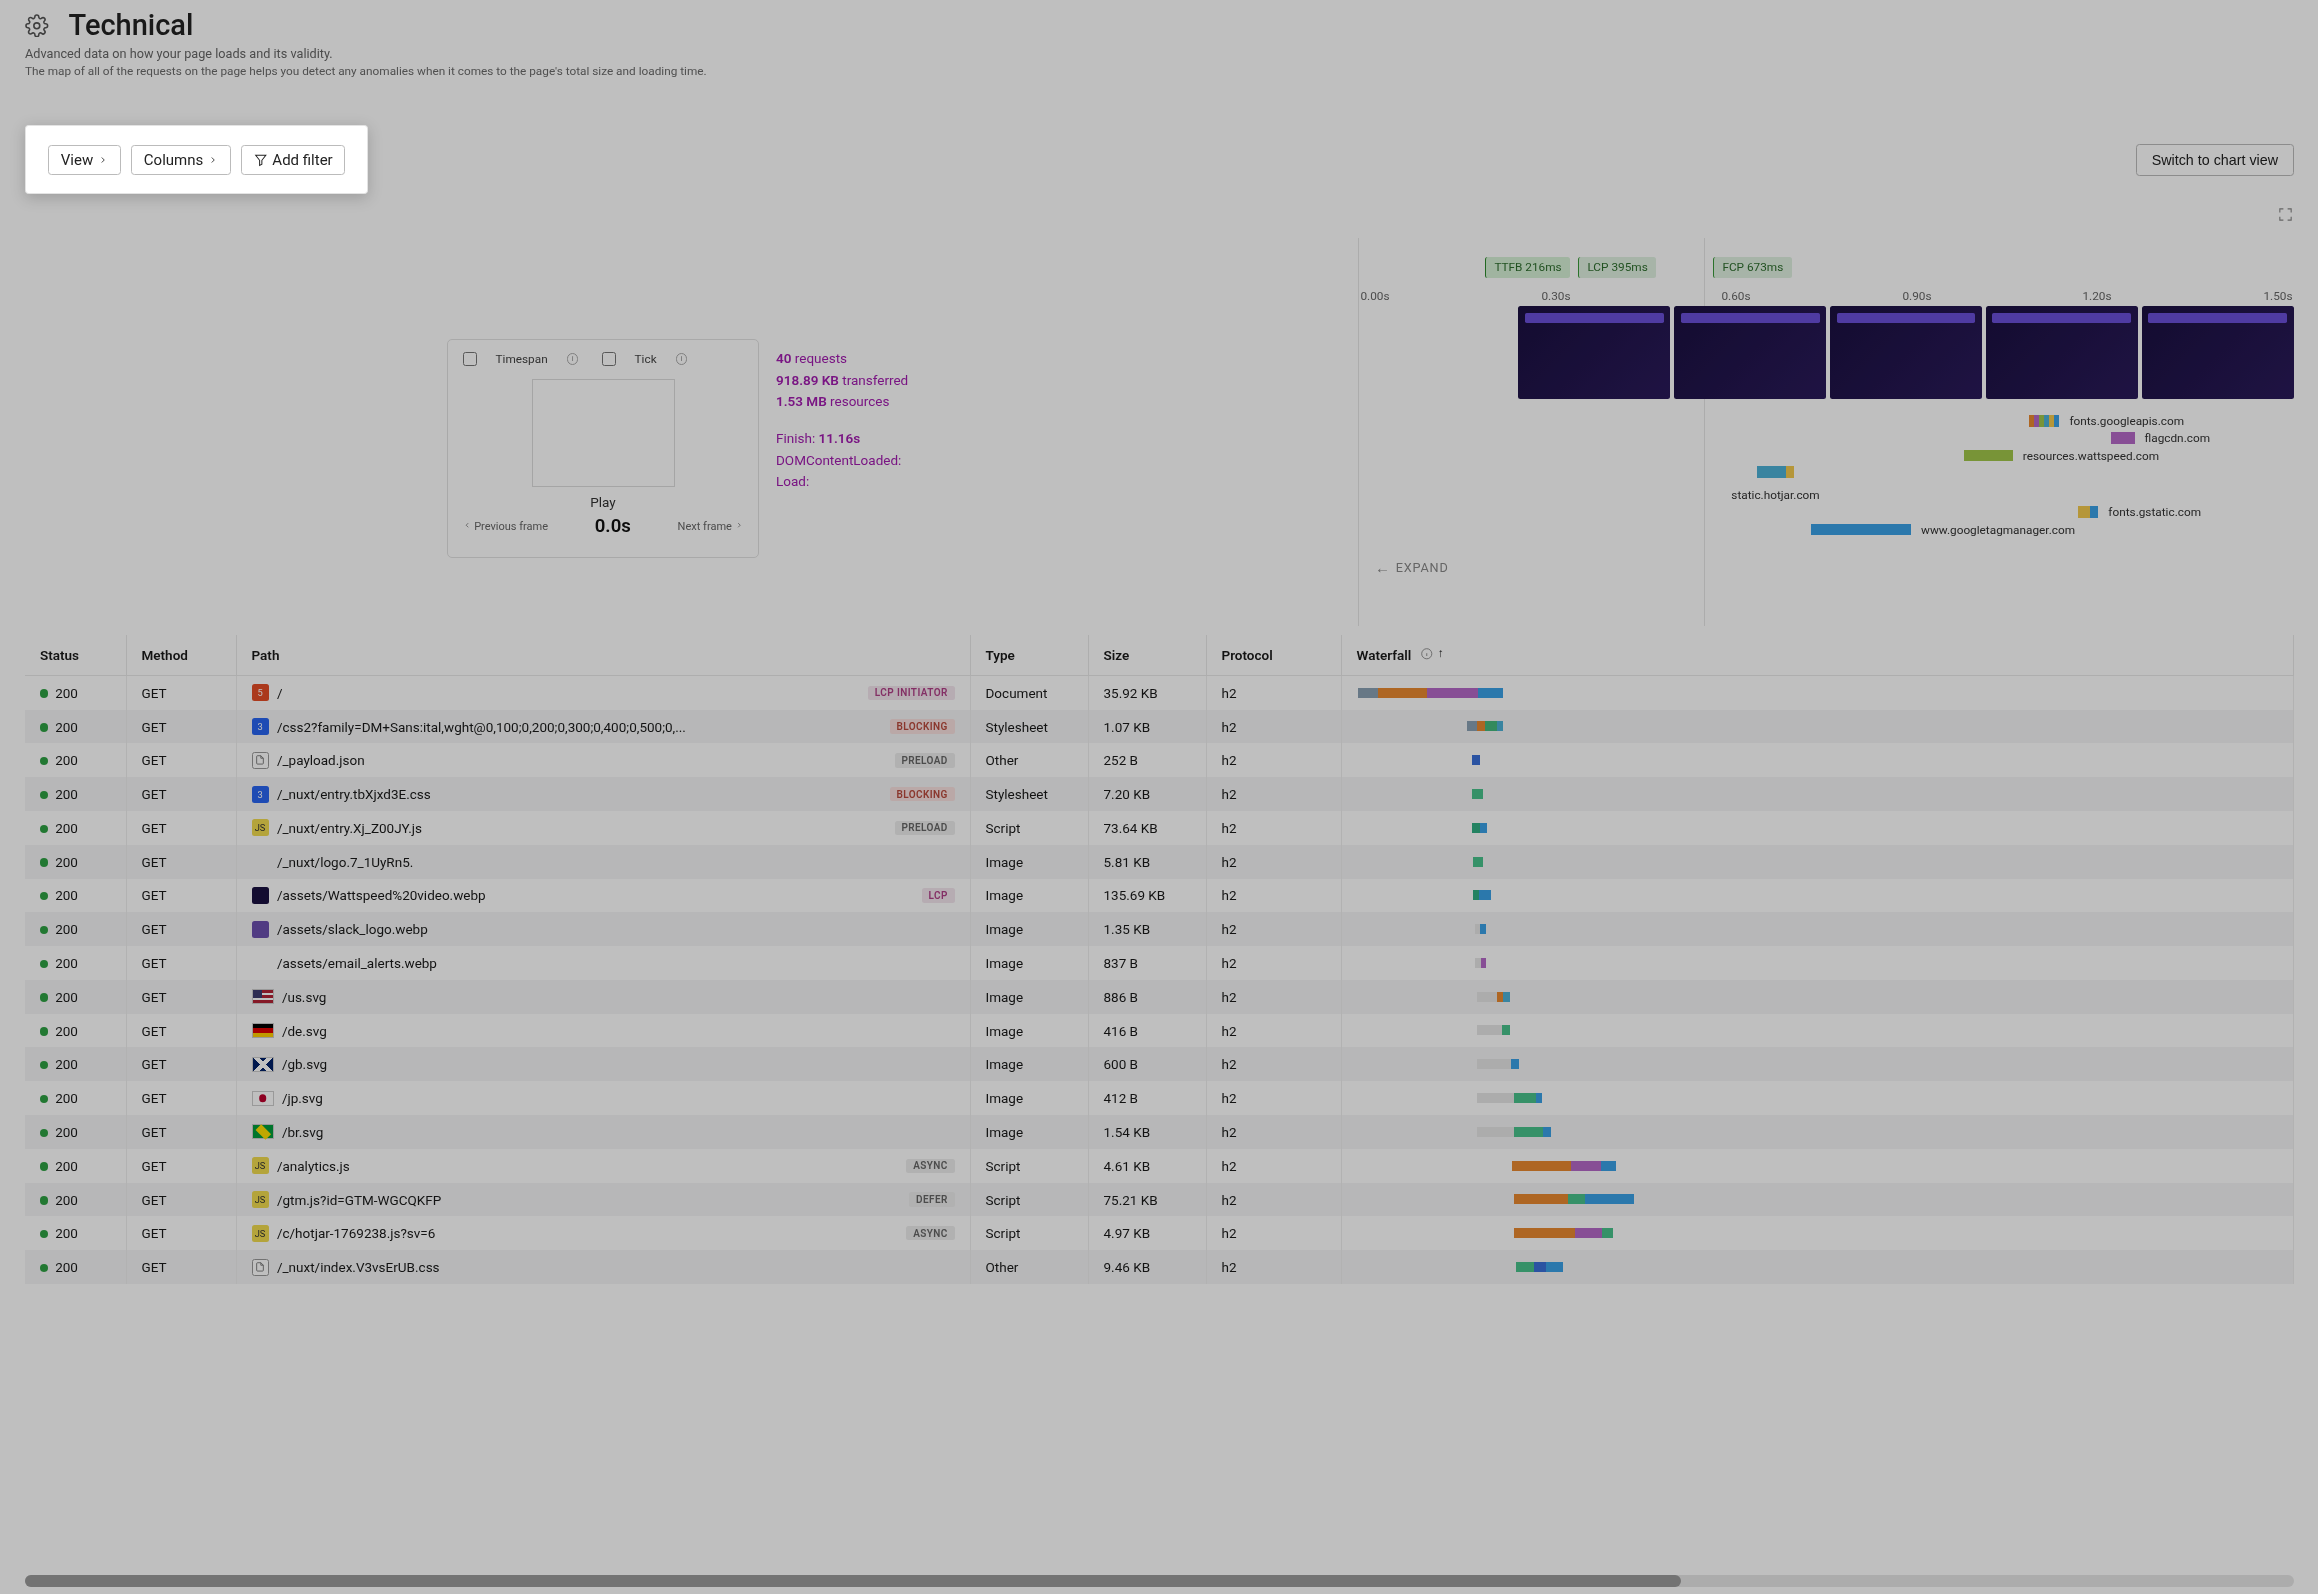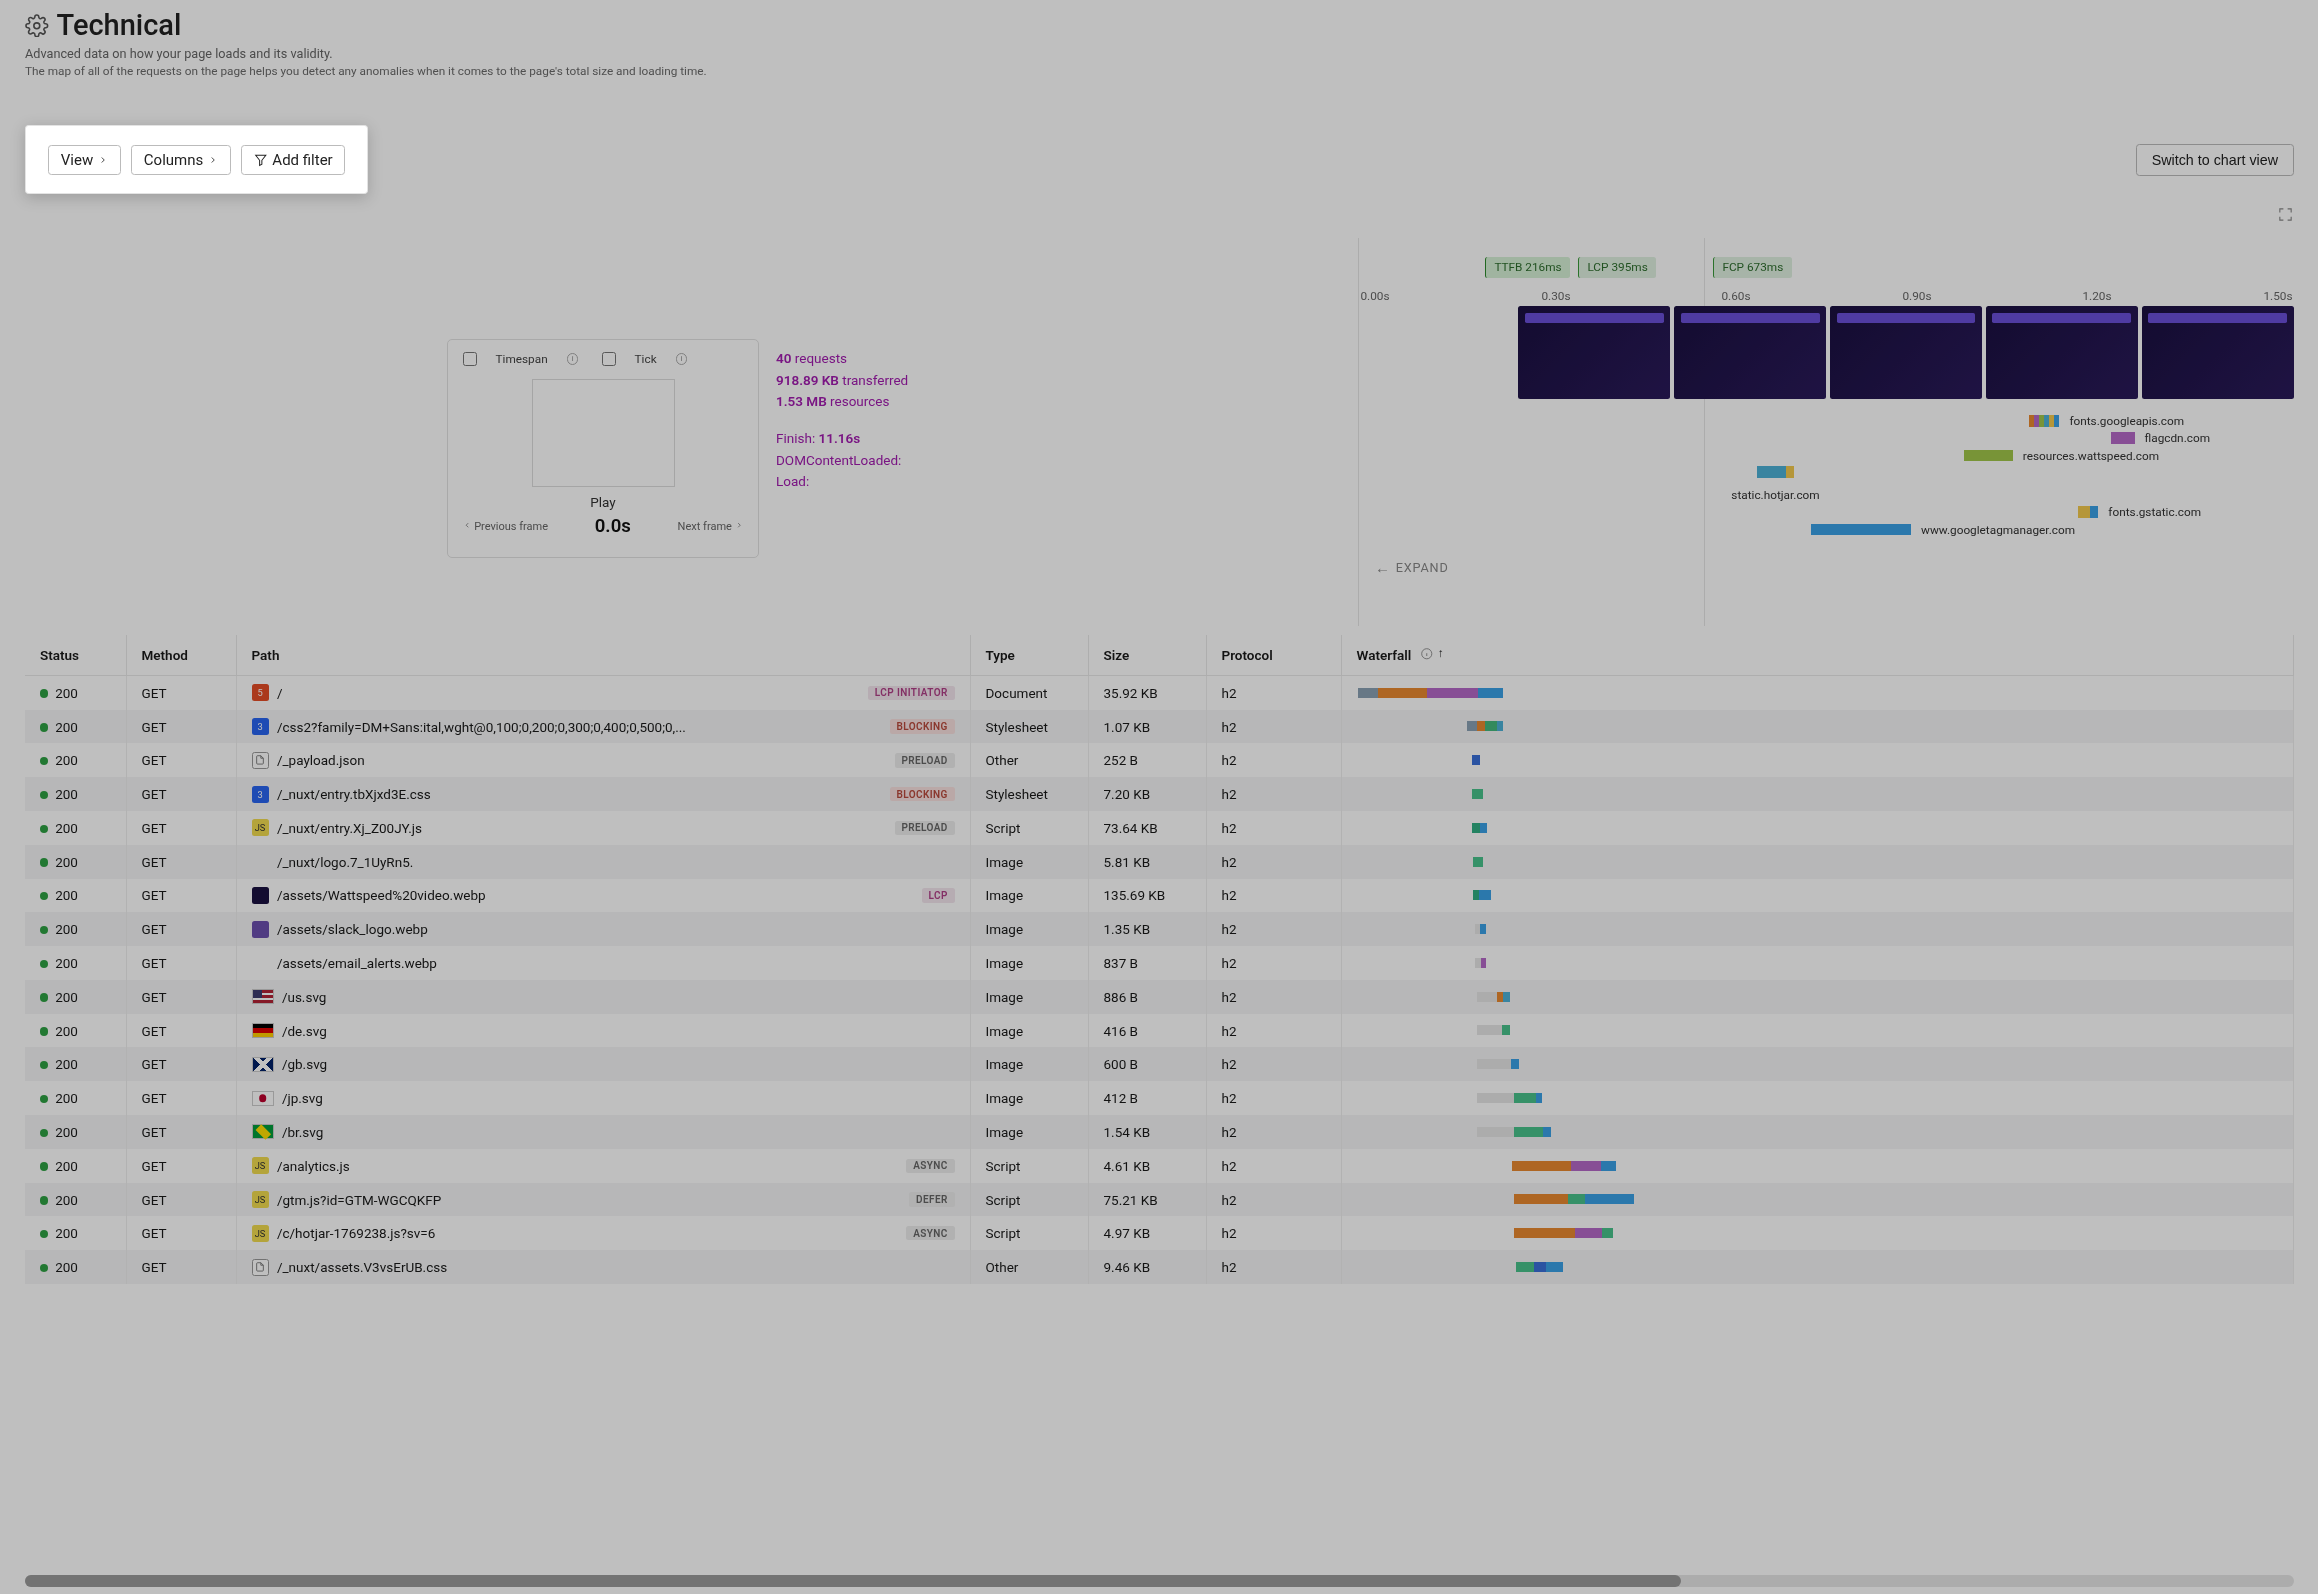--- a/index.html
+++ b/index.html
@@ -17,21 +17,21 @@
   .dim-overlay {
     position: absolute;
     inset: 0;
     background: rgba(0,0,0,0.25);
     pointer-events: none;
     z-index: 90;
   }
   .content-root { padding: 0 25px; }
 
   
-  .page-header { display: flex; align-items: center; gap: 8px; padding-top: 8.4px; }
+  .page-header { display: flex; align-items: center; gap: 20px; padding-top: 8.4px; }
   .page-header h1 { font-size: 29px; font-weight: 500; color: #222; }
   .gear-icon { width: 23.6px; height: 23.6px; color: #555; }
   .page-sub { color: #666; font-size: 12.7px; margin-top: 3.4px; }
 
   .section-title { font-weight: 600; font-size: 17.7px; margin-top: 32px; color: #222; display: inline-block; }
   .section-desc { color: #6b6b6b; font-size: 11.8px; margin-top: 3.4px; max-width: 928px; }
   .thin-underline { border-bottom: 1.7px solid #ccc; display: inline-block; }
 
   
   .toolbar-row {
@@ -809,21 +809,21 @@
           <td>GET</td>
           <td>
             <div class="path-cell">
               <div class="path-left">
                 <span class="file-icon ic-doc">
                   <svg width="10" height="11.8" viewBox="0 0 24 24" fill="none" stroke="#666" stroke-width="2">
                     <path d="M14 2H6a2 2 0 0 0-2 2v16a2 2 0 0 0 2 2h12a2 2 0 0 0 2-2V8z"></path>
                     <polyline points="14 2 14 8 20 8"></polyline>
                   </svg>
                 </span>
-                <span>/_nuxt/assets.V3vsErUB.css</span>
+                <span>/_nuxt/index.V3vsErUB.css</span>
               </div>
             </div>
           </td>
           <td>Other</td>
           <td>9.46 KB</td>
           <td>h2</td>
           <td>
             <div class="wf-cell">
               <div class="wf-bar" style="left: 159px;">
                 <span style="background: rgb(73, 194, 139); width: 18.6px;"></span>

